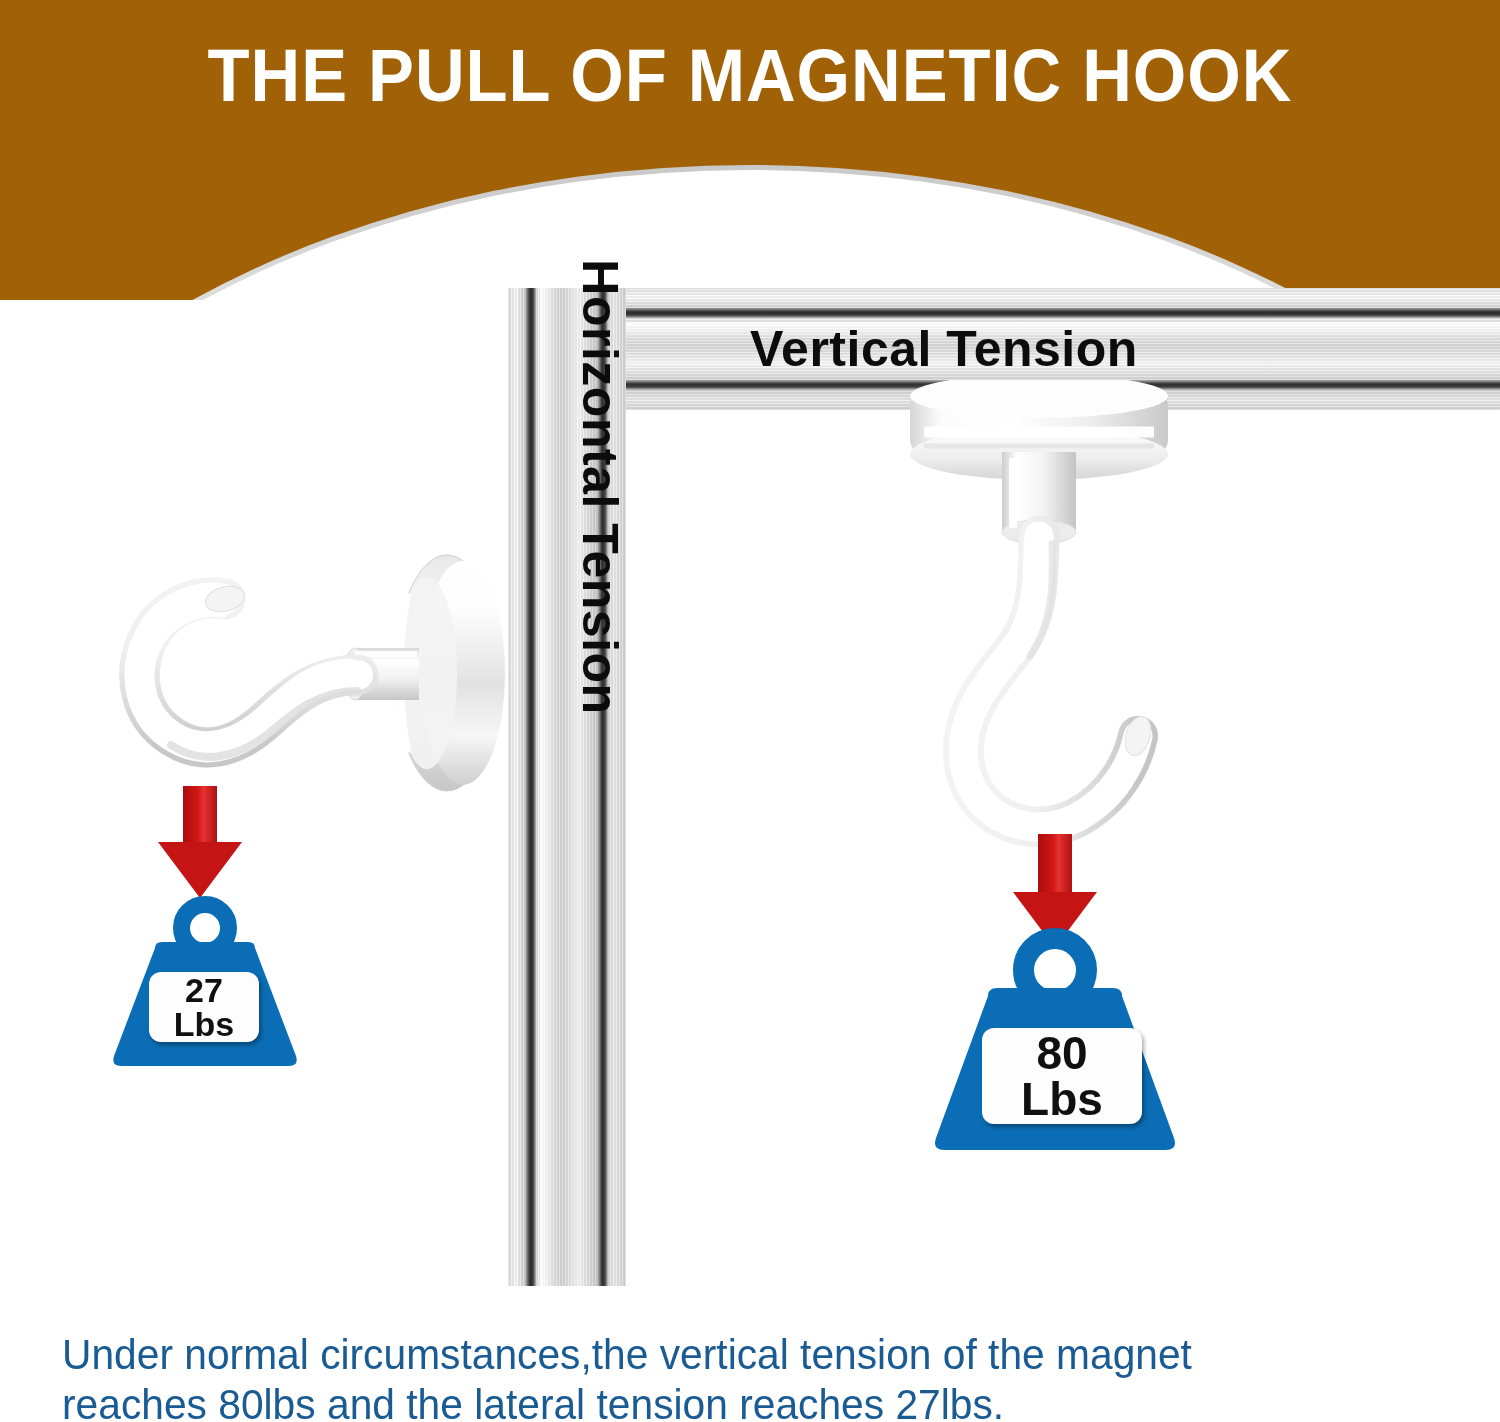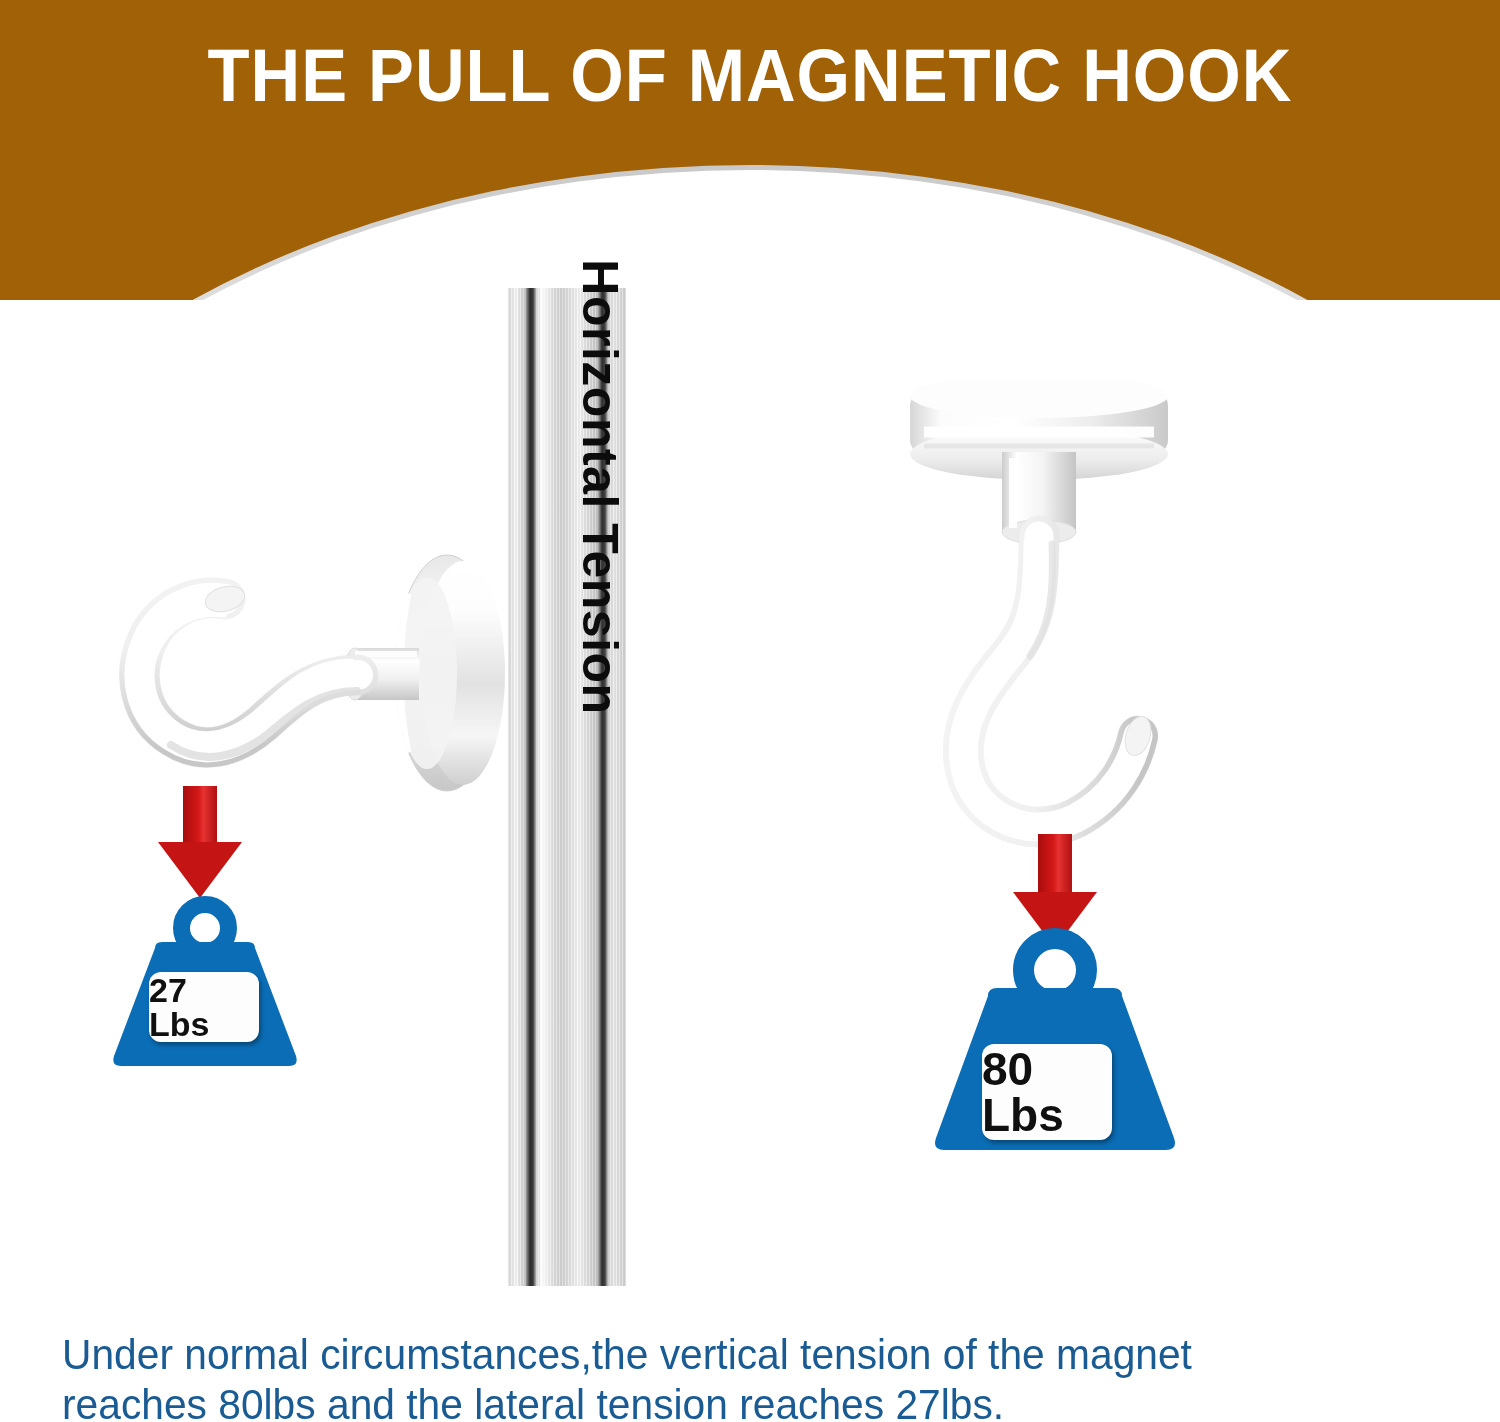--- a/index.html
+++ b/index.html
@@ -71,21 +71,21 @@
     width:0;height:0;border-left:42px solid transparent;border-right:42px solid transparent;
     border-top:56px solid #c41414;}
 
   
   .weight{position:absolute;}
   .weight .ring{position:absolute;left:50%;transform:translateX(-50%);
     border-radius:50%;box-sizing:border-box;}
   .weight .body{position:absolute;left:0;}
   .weight .plate{position:absolute;background:#fdfdfd;border-radius:12px;
     box-shadow:2px 3px 4px rgba(0,0,0,0.35);
-    display:flex;flex-direction:column;align-items:flex-start;justify-content:center;
+    display:flex;flex-direction:column;align-items:center;justify-content:center;
     font-family:"Liberation Sans",sans-serif;font-weight:bold;color:#101010;line-height:1.0;}
   .weight .plate .v1{display:block;}
   .weight .plate .v2{display:block;}
 
   
   .caption{position:absolute;left:62px;top:1330px;width:1400px;
     color:#1a5b94;font-family:"Liberation Sans",sans-serif;font-weight:normal;
     font-size:42px;line-height:50px;letter-spacing:0px;
     transform:scaleX(0.97);transform-origin:0 0;}
 </style>
@@ -93,20 +93,27 @@
 <body>
 
 <div id="page">
 
   <div class="header-band">
     <div class="header-title">THE PULL OF MAGNETIC HOOK</div>
     <div class="header-curve-shadow"></div>
     <div class="header-curve"></div>
   </div>
 
+  <div class="bar-h">
+    <div class="face"></div>
+    <div class="hi"></div>
+    <div class="groove-top"></div>
+    <div class="groove-bot"></div>
+    <div class="bar-h-label">Vertical Tension</div>
+  </div>
 
   <div class="bar-v">
     <div class="face"></div>
     <div class="hi"></div>
     <div class="groove-l"></div>
     <div class="groove-r"></div>
     <div class="bar-v-label">Horizontal Tension</div>
   </div>
 
   <div class="hook-h">
@@ -262,21 +269,21 @@
   <div class="arrow" style="left:1013px;top:834px;width:84px;height:120px;">
     <div class="shaft" style="height:62px;"></div>
     <div class="head" style="top:58px;"></div>
   </div>
 
   <div class="weight" style="left:930px;top:928px;width:250px;height:220px;">
     <div class="ring" style="top:0;width:84px;height:84px;border:21px solid #0b6db5;"></div>
     <svg class="body" style="top:60px;" width="250" height="162" viewBox="0 0 250 162" xmlns="http://www.w3.org/2000/svg">
       <path d="M58 8 Q58 0 67 0 L183 0 Q192 0 192 8 L244 150 Q248 162 236 162 L14 162 Q2 162 6 150 Z" fill="#0b6db5"></path>
     </svg>
-    <div class="plate" style="left:52px;top:116px;width:130px;height:96px;font-size:46px;">
+    <div class="plate" style="left:52px;top:100px;width:160px;height:96px;font-size:46px;">
       <span class="v1">80</span>
       <span class="v2">Lbs</span>
     </div>
   </div>
 
   <div class="caption">
     <div>Under normal circumstances,the vertical tension of the magnet</div>
     <div>reaches 80lbs and the lateral tension reaches 27lbs.</div>
   </div>
 

